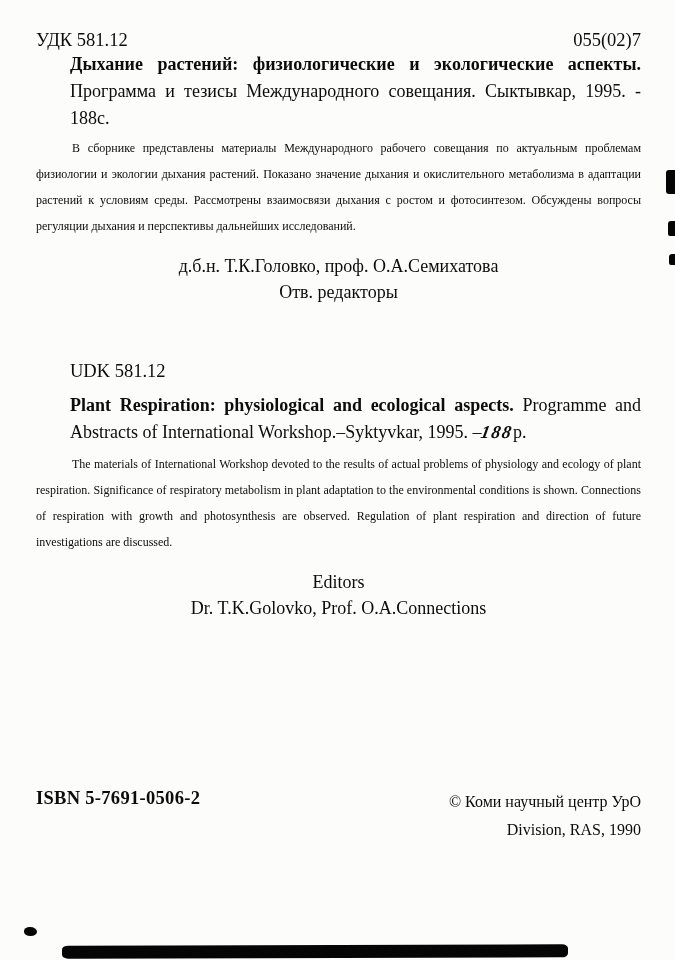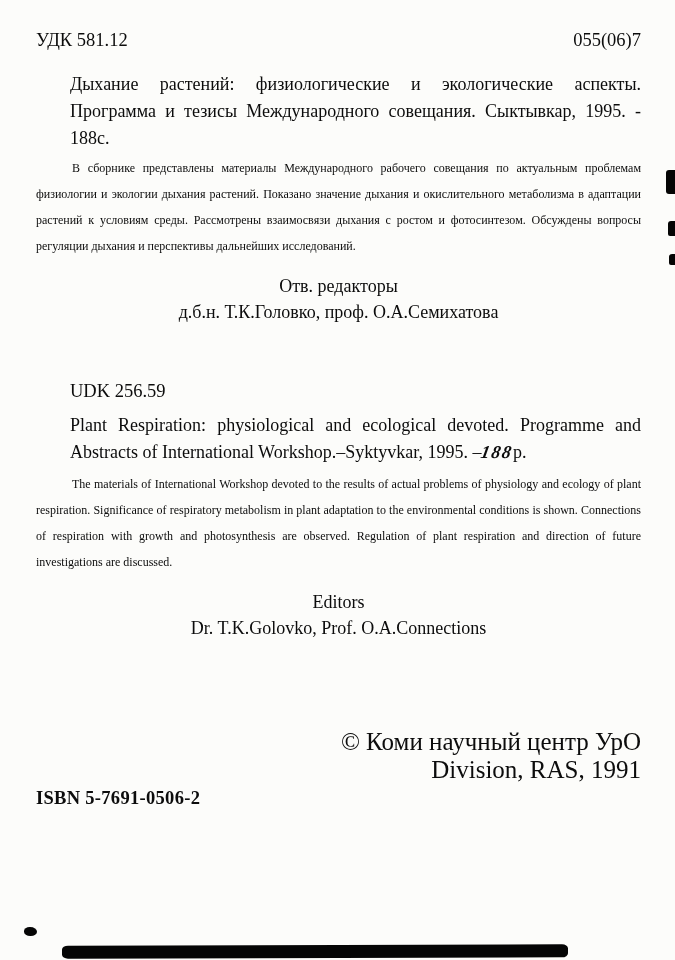--- a/index.html
+++ b/index.html
@@ -15,30 +15,30 @@
     background: #fcfcfa;
     color: #0c0c0c;
     overflow: hidden;
     padding: 30px 34px 0 36px;
     font-size: 18px;
   }
   .header-row {
     display: flex;
     justify-content: space-between;
     font-size: 18.5px;
-    margin-bottom: 20px;
+    margin-bottom: 0;
   }
   .title-block {
     margin-left: 34px;
     text-align: justify;
     font-size: 18px;
     line-height: 27px;
     margin-bottom: 3px;
   }
-  .title-block .bold { font-weight: normal; }
+  .title-block .bold { font-weight: bold; }
   .abstract {
     text-align: justify;
     text-indent: 36px;
     font-size: 12px;
     line-height: 26px;
     margin-bottom: 14px;
   }
   .centered {
     text-align: center;
     font-size: 18px;
@@ -63,23 +63,23 @@
     position: absolute;
     left: 36px;
     top: 788px;
     font-size: 18.5px;
     letter-spacing: 0.3px;
     font-weight: bold;
   }
   .copyright {
     position: absolute;
     right: 34px;
-    top: 728px;
+    top: 788px;
     text-align: right;
-    font-size: 25px;
+    font-size: 16px;
     line-height: 27.5px;
   }
   
   .artifact {
     position: absolute;
     background: #050505;
   }
   .art-r1 { right: 0; top: 170px; width: 9px;  height: 24px; border-radius: 3px 0 0 3px; }
   .art-r2 { right: 0; top: 221px; width: 7px;  height: 15px; border-radius: 3px 0 0 2px; }
   .art-r3 { right: 0; top: 254px; width: 6px;  height: 11px; border-radius: 3px 0 0 2px; }
@@ -90,44 +90,44 @@
   }
   .art-bottom-blob { left: 24px; top: 927px; width: 13px; height: 9px; border-radius: 45% 55% 50% 50%; }
 </style>
 </head>
 <body>
 
 <div class="page">
 
   <div class="header-row">
     <span>УДК 581.12</span>
-    <span>055(06)7</span>
+    <span>055(02)7</span>
   </div>
 
   <p class="title-block"><span class="bold">Дыхание растений: физиологические и экологические аспекты.</span><span> Программа и тезисы Международного совещания. Сыктывкар, 1995. - 188с.</span></p>
 
   <p class="abstract">В сборнике представлены материалы Международного рабочего совещания по актуальным проблемам физиологии и экологии дыхания растений. Показано значение дыхания и окислительного метаболизма в адаптации растений к условиям среды. Рассмотрены взаимосвязи дыхания с ростом и фотосинтезом. Обсуждены вопросы регуляции дыхания и перспективы дальнейших исследований.</p>
 
+  <p class="centered">д.б.н. Т.К.Головко, проф. О.А.Семихатова</p>
   <p class="centered">Отв. редакторы</p>
-  <p class="centered">д.б.н. Т.К.Головко, проф. О.А.Семихатова</p>
 
-  <p class="udk-en">UDK 256.59</p>
+  <p class="udk-en">UDK 581.12</p>
 
-  <p class="title-block en-title"><span class="bold">Plant Respiration: physiological and ecological devoted.</span><span> Programme and Abstracts of International Workshop.–Syktyvkar, 1995. –</span><span class="handwritten">188</span><span>p.</span></p>
+  <p class="title-block en-title"><span class="bold">Plant Respiration: physiological and ecological aspects.</span><span> Programme and Abstracts of International Workshop.–Syktyvkar, 1995. –</span><span class="handwritten">188</span><span>p.</span></p>
 
   <p class="abstract">The materials of International Workshop devoted to the results of actual problems of physiology and ecology of plant respiration. Significance of respiratory metabolism in plant adaptation to the environmental conditions is shown. Connections of respiration with growth and photosynthesis are observed. Regulation of plant respiration and direction of future investigations are discussed.</p>
 
   <p class="centered editors-gap">Editors</p>
   <p class="centered">Dr. T.K.Golovko, Prof. O.A.Connections</p>
 
   <div class="isbn">ISBN 5-7691-0506-2</div>
 
   <div class="copyright">
     <div>© Коми научный центр УрО</div>
-    <div>Division, RAS, 1991</div>
+    <div>Division, RAS, 1990</div>
   </div>
 
   <div class="artifact art-r1"></div>
   <div class="artifact art-r2"></div>
   <div class="artifact art-r3"></div>
   <div class="artifact art-bottom-bar"></div>
   <div class="artifact art-bottom-blob"></div>
 
 </div>
 

